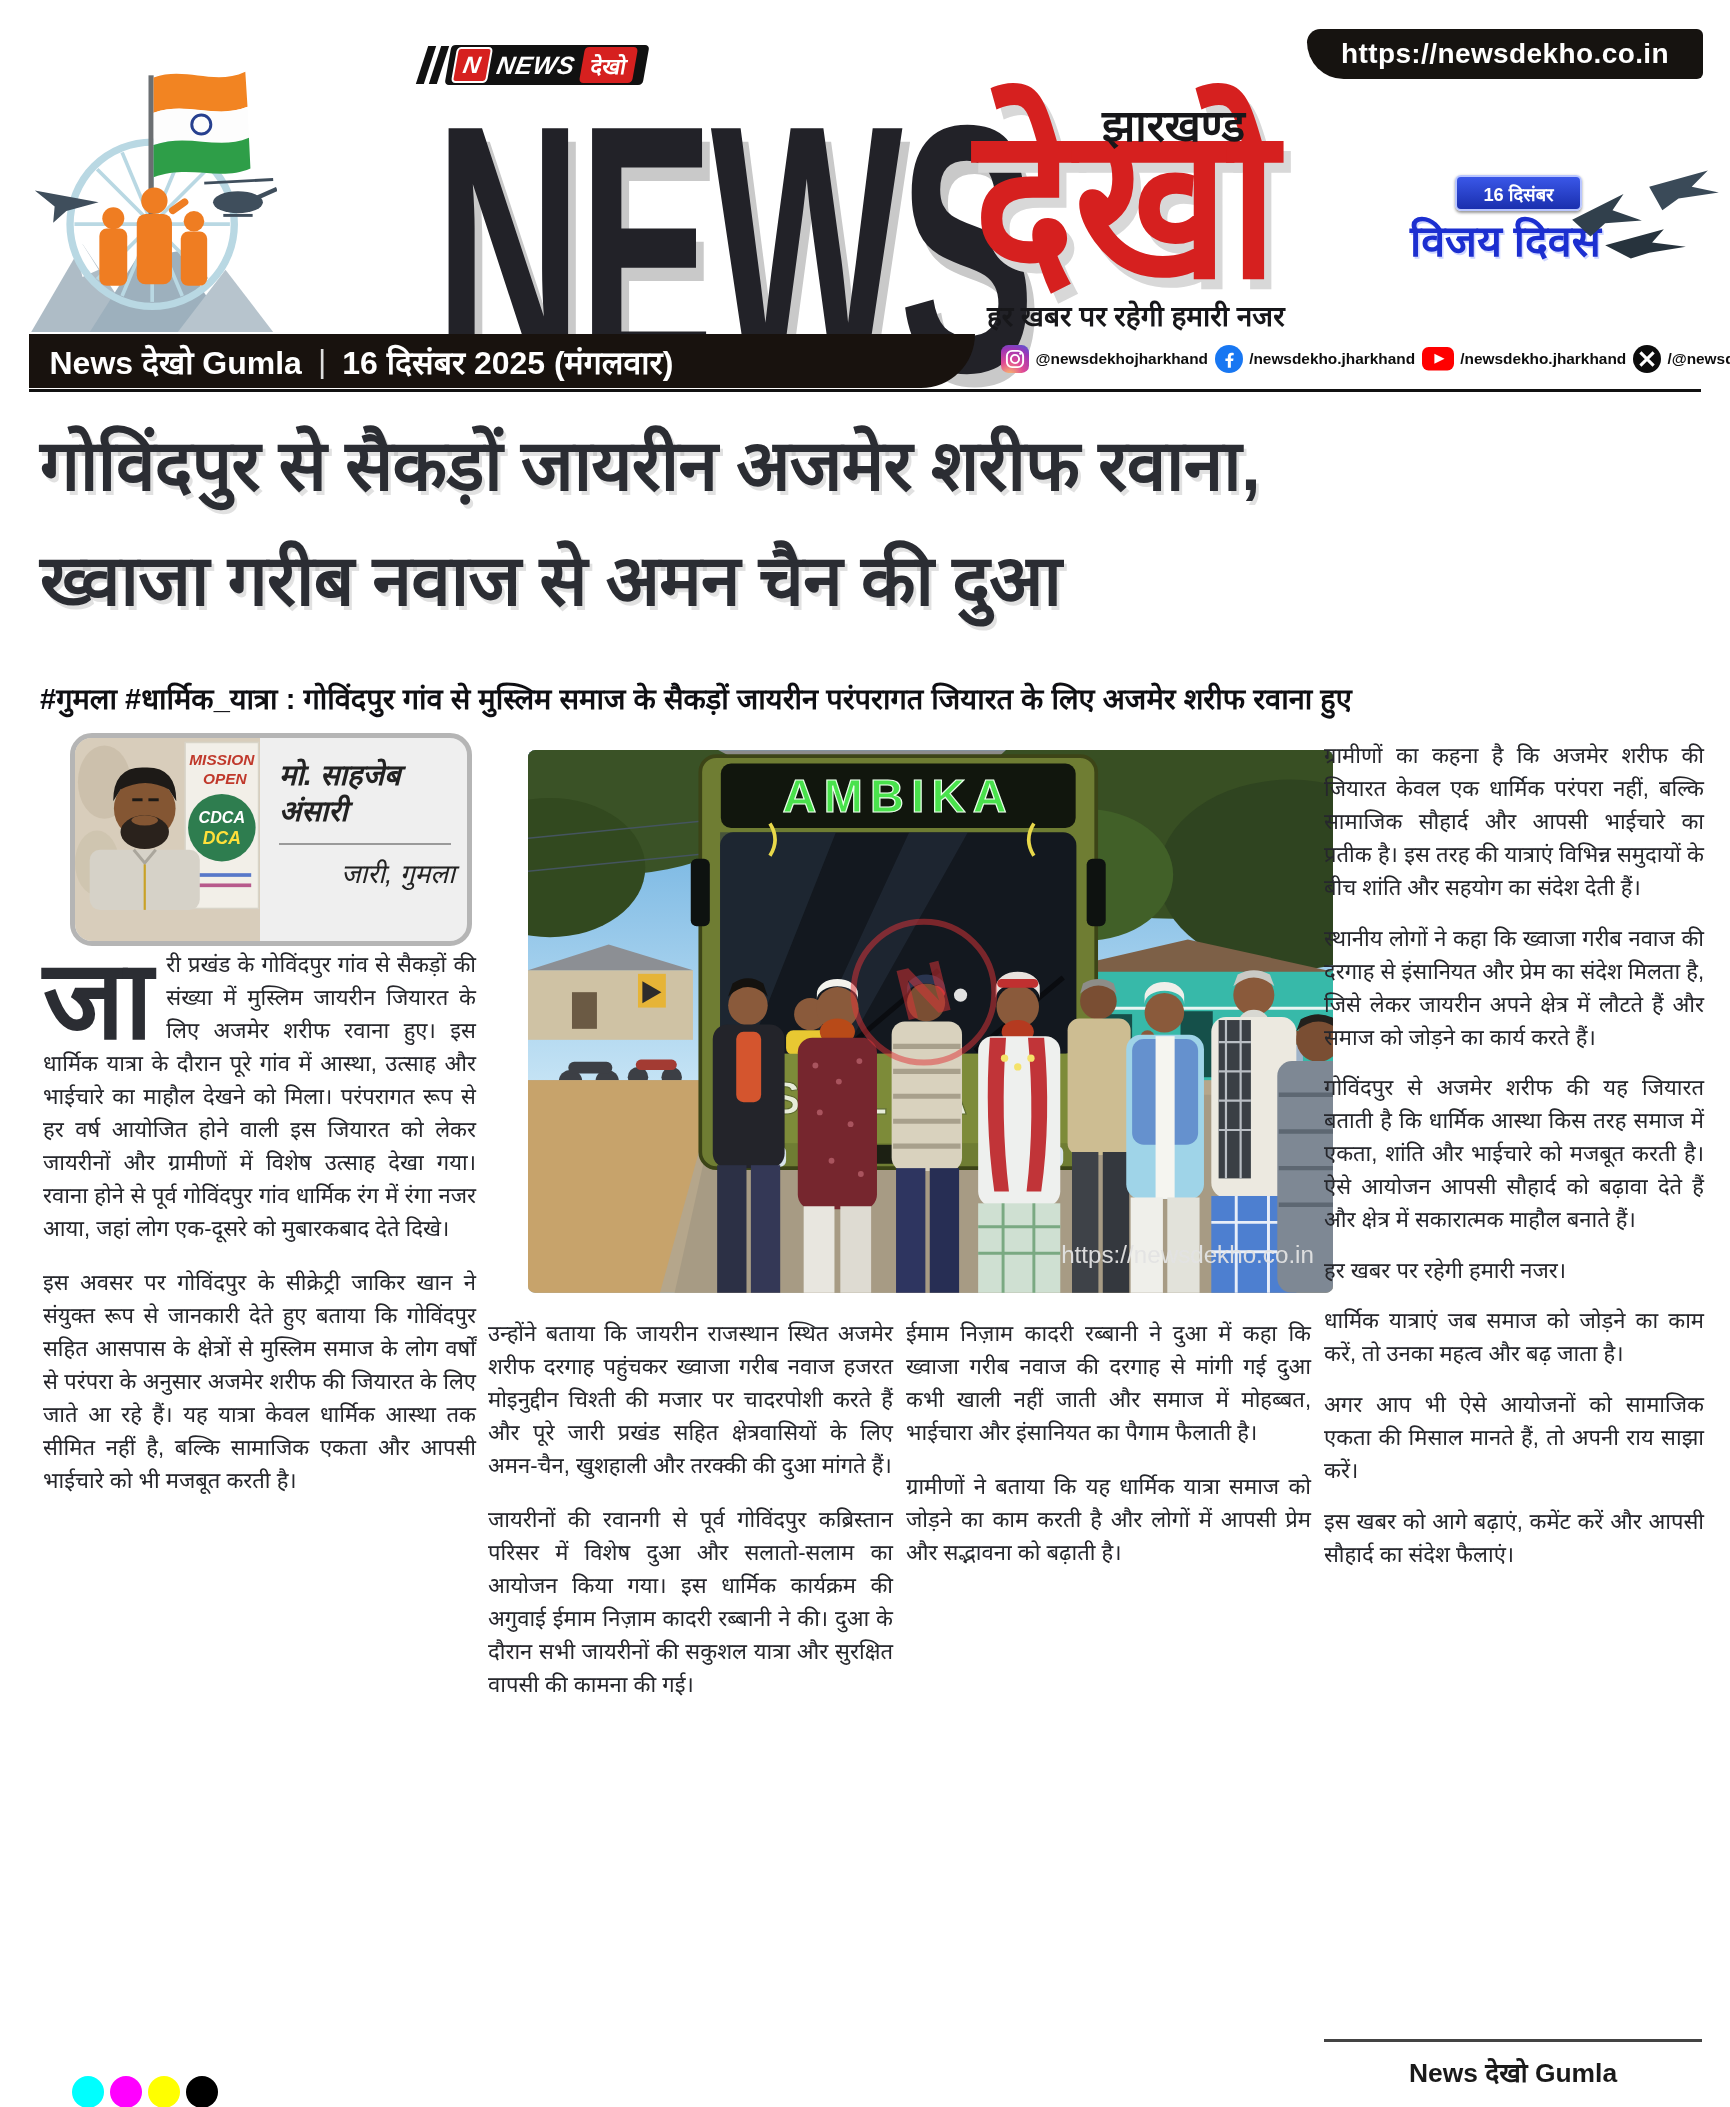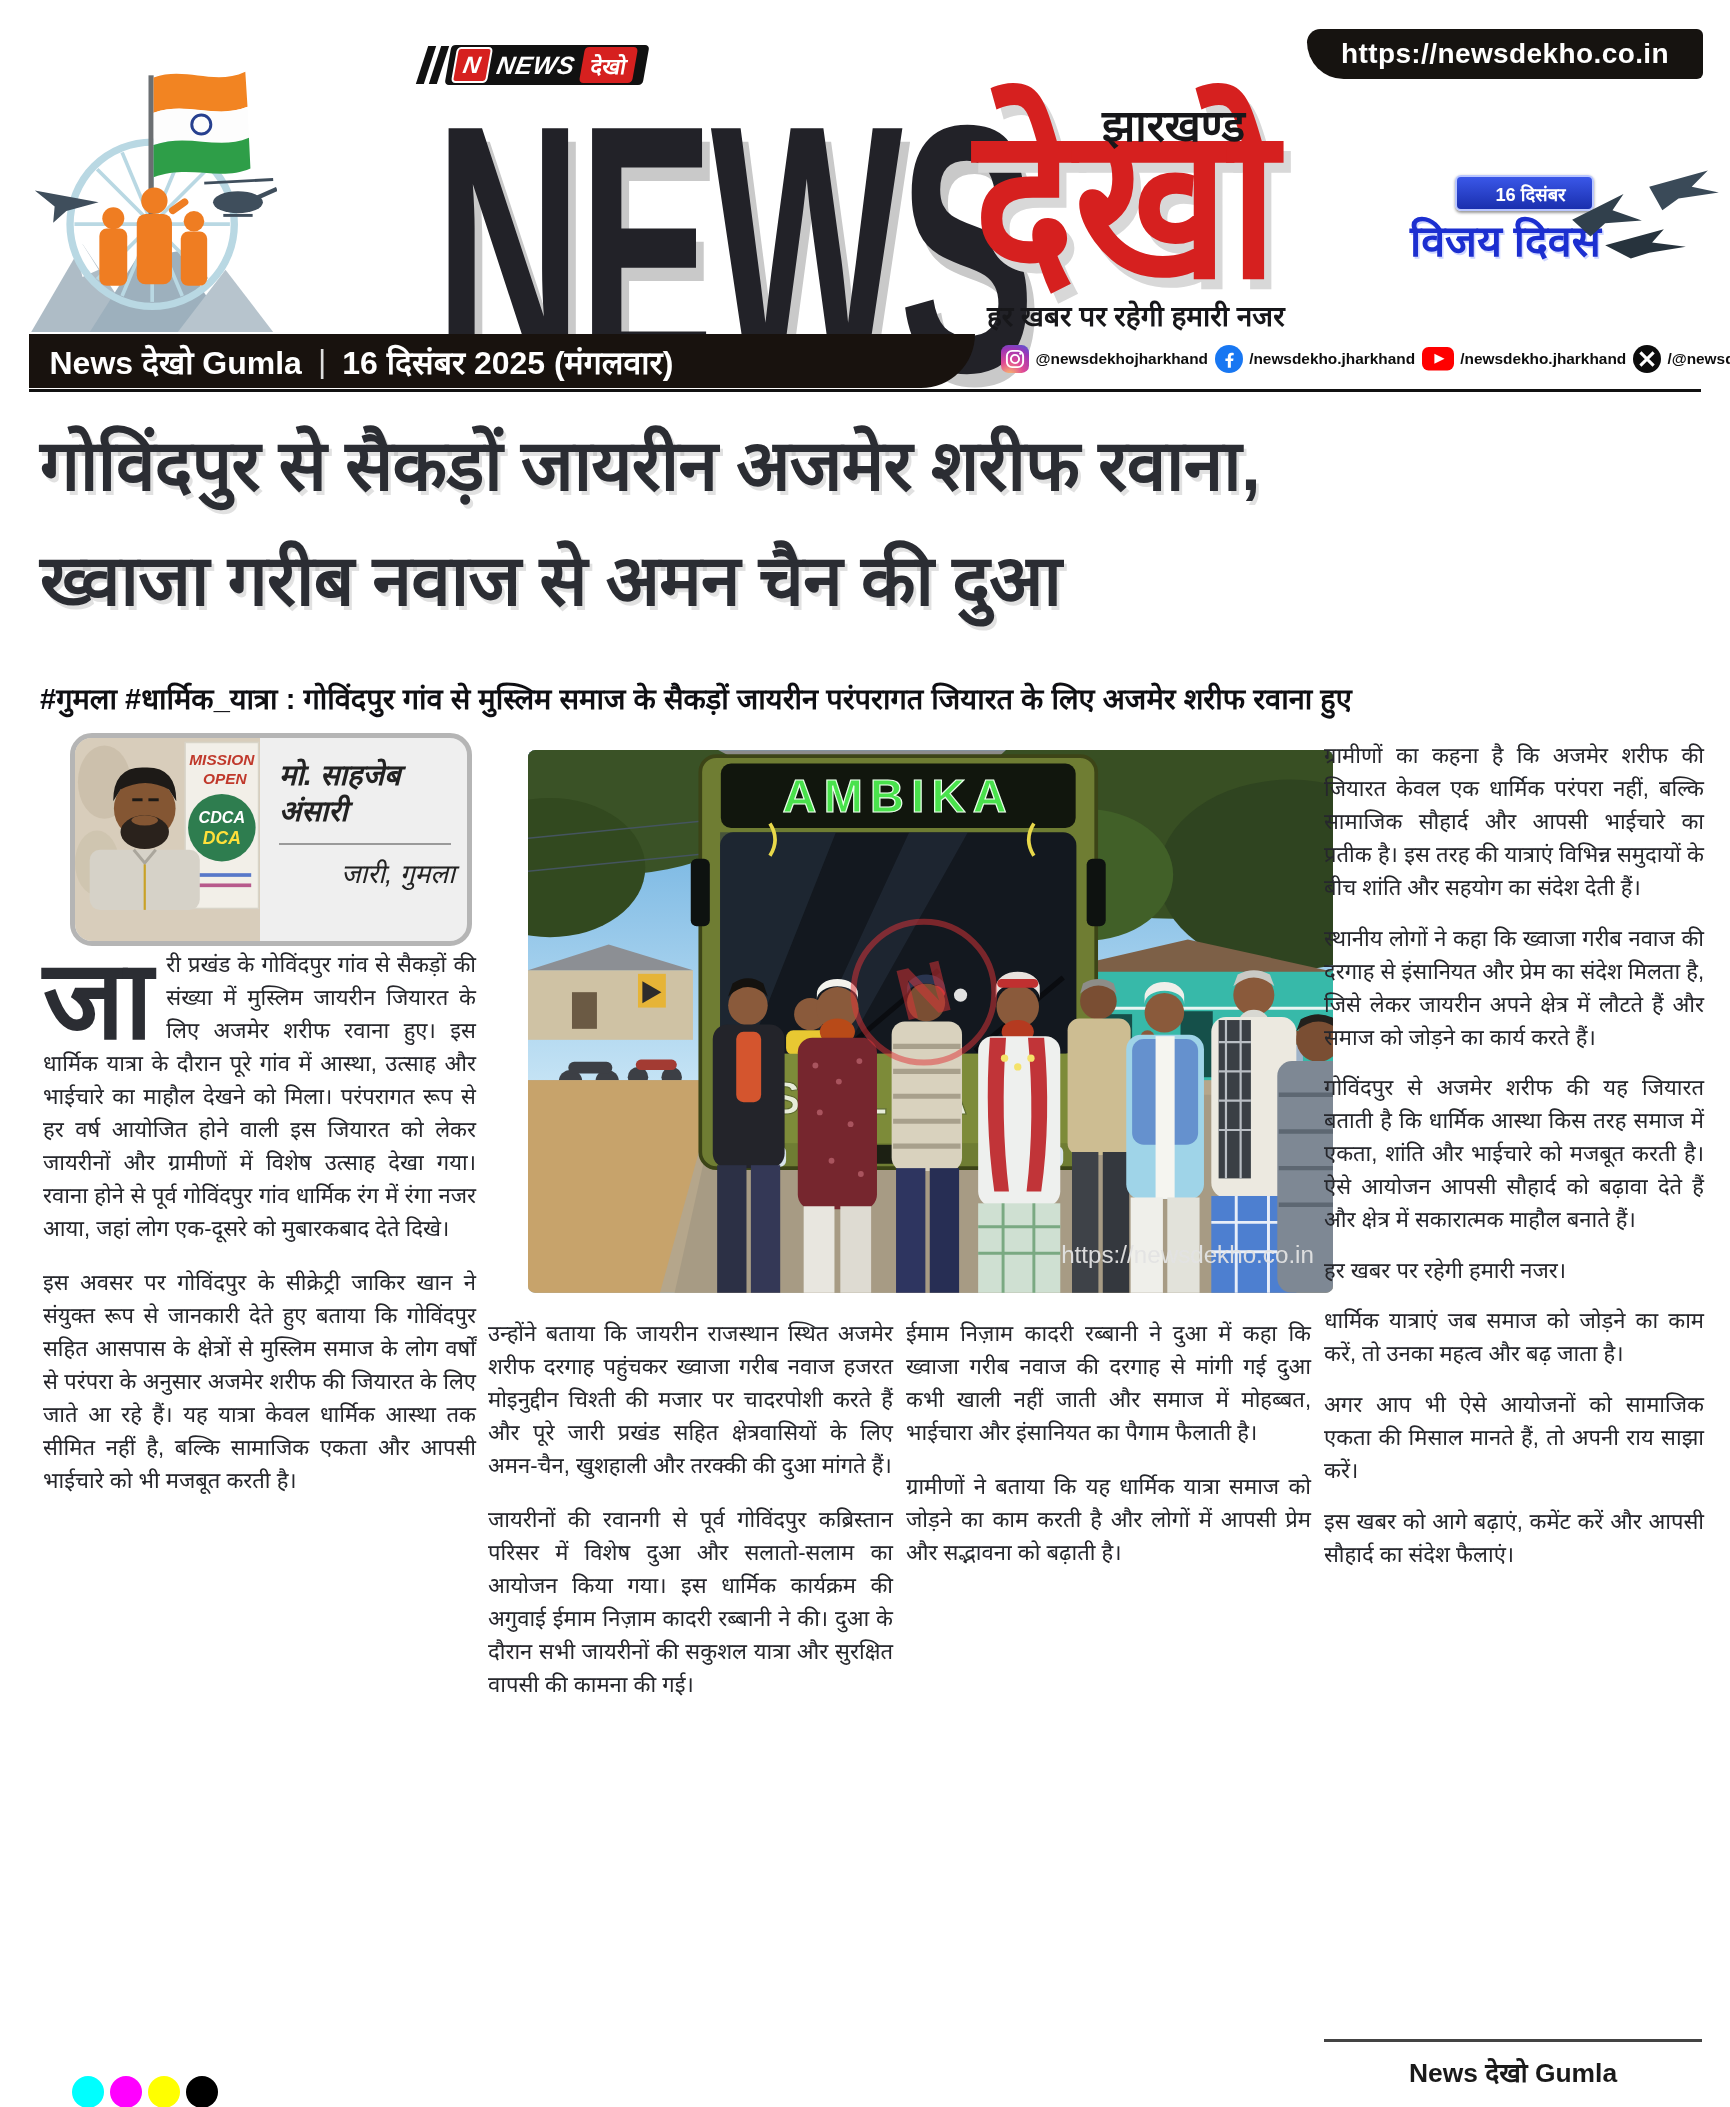--- a/index.html
+++ b/index.html
@@ -23,21 +23,21 @@
   .big-dekho{left:974px;top:87px;font-size:189px;font-weight:800;line-height:1.1;color:#d6201f;
              transform:scaleY(1.12);transform-origin:top left;text-shadow:7.3px 8.8px 0 #d8d8d8;white-space:nowrap;}
   .state-label{left:1102px;top:94px;font-size:44px;font-weight:700;color:#17171a;white-space:nowrap;}
   .logo-tagline{left:987px;top:296px;font-size:28px;font-weight:700;color:#17171a;white-space:nowrap;}
 
   .url-badge{left:1307px;top:29px;width:396px;height:50px;background:#161310;color:#fff;
              border-radius:16px 7.3px 7.3px 44px;display:flex;align-items:center;justify-content:center;
              font-size:28px;font-weight:800;letter-spacing:0.4px;}
   .vijay-date{left:1455px;top:175px;width:123px;height:32px;background:linear-gradient(#3a57e8,#1a2fae);
               border:2.2px solid #b9c6ff;border-radius:5.9px;color:#fff;font-size:18.3px;font-weight:800;
-              display:flex;align-items:center;justify-content:center;box-shadow:0 1.5px 2.9px rgba(0,0,0,.4);padding-left:12px;}
+              display:flex;align-items:center;justify-content:center;box-shadow:0 1.5px 2.9px rgba(0,0,0,.4);}
   .vijay-label{left:1410px;top:210px;font-size:43px;font-weight:900;color:#1c2fd0;white-space:nowrap;
                text-shadow:1.5px 1.5px 0 #cfd6ff;}
 
   .black-bar{left:29px;top:334px;width:946px;height:54px;background:#18120e;border-radius:0 0 59px 0;
              display:flex;align-items:center;color:#fff;font-size:32px;font-weight:700;padding-left:20.5px;box-sizing:border-box;}
   .black-bar .sep{margin:0 16px;font-weight:400;color:#ddd;}
   .header-rule{left:29px;top:389px;width:1672px;height:2.9px;background:#111;}
 
   .social-row{left:1001px;top:332px;width:700px;height:54px;display:flex;align-items:center;gap:6.6px;
               font-size:15.4px;font-weight:800;color:#0e0e0e;white-space:nowrap;}

